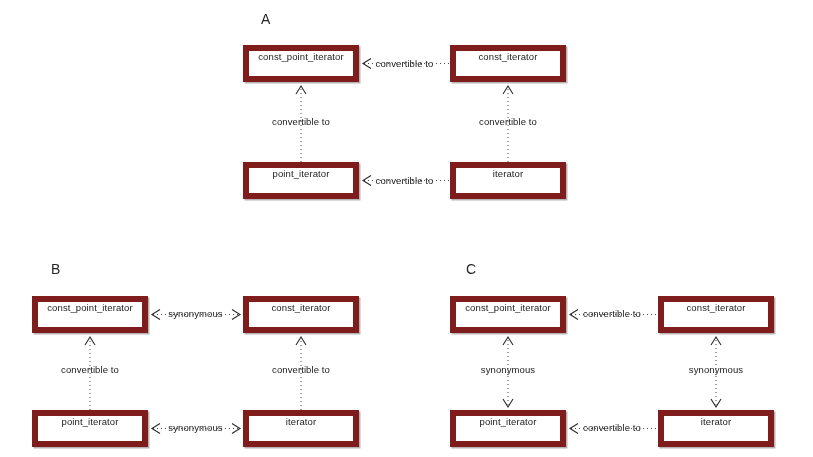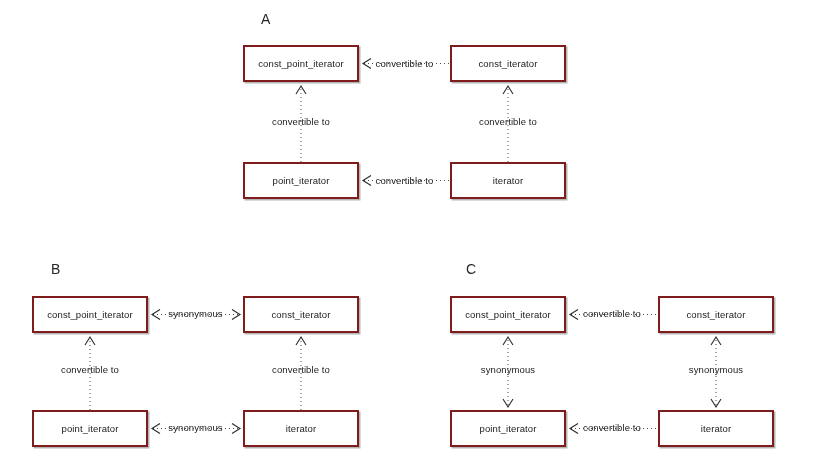--- a/index.html
+++ b/index.html
@@ -26,24 +26,23 @@
     position: absolute;
     font-size: 14px;
     color: #262626;
     letter-spacing: 0.2px;
     line-height: 1;
     white-space: nowrap;
   }
   .node-box {
     position: absolute;
     box-sizing: border-box;
-    border: 2px solid #7f1d1d;
+    border: 6px solid #7f1d1d;
     background: #ffffff;
     display: flex;
-    align-items: center;
     justify-content: center;
     font-size: 9.5px;
     color: #1a1a1a;
     letter-spacing: 0.1px;
     white-space: nowrap;
     box-shadow: 1.5px 1.5px 0 0 rgba(120,120,120,0.55);
   }
   .edge-label {
     position: absolute;
     font-size: 9.5px;

